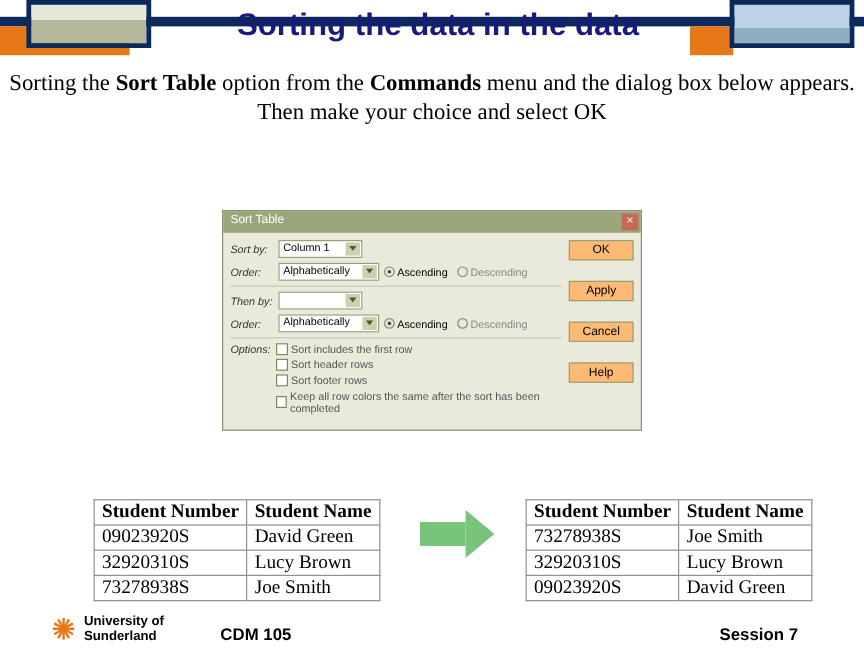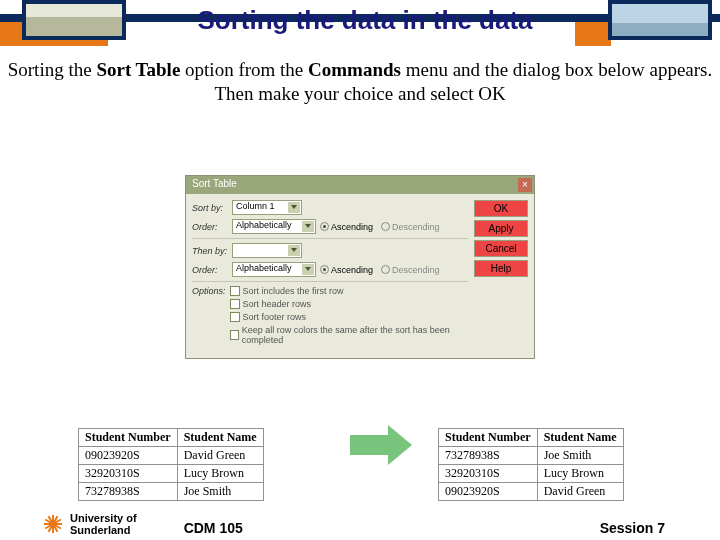--- a/index.html
+++ b/index.html
@@ -34,23 +34,23 @@
   .sel { background: #fff; border: 1px solid #97a07a; height: 15px; padding: 0 3px; font-size: 9px; position: relative; }
   .sel .arrow { position: absolute; right: 1px; top: 1px; width: 12px; height: 11px; background: #c9d1b0; }
   .sel .arrow::after { content: ""; position: absolute; left: 3px; top: 3px; border-left: 3px solid transparent; border-right: 3px solid transparent; border-top: 4px solid #4a5a2a; }
   .radio { display: inline-flex; align-items: center; gap: 2px; margin-right: 4px; font-size: 9px; color: #888; }
   .radio.on { color: #000; }
   .radio .dot { width: 9px; height: 9px; border-radius: 50%; border: 1px solid #888; position: relative; }
   .radio.on .dot::after { content: ""; position: absolute; left: 2px; top: 2px; width: 3px; height: 3px; background: #2a5a2a; border-radius: 50%; }
   .chk { display: inline-flex; align-items: center; gap: 3px; margin-bottom: 3px; font-size: 9px; color: #555; }
   .chk .box { width: 10px; height: 10px; border: 1px solid #7a8a5a; background: #fff; }
   hr.sep { border: none; border-top: 1px solid #c5c7b4; margin: 4px 0; }
-  .btn { background: #ef4444; border: 1px solid #97a07a; height: 17px; text-align: center; font-size: 10px; line-height: 15px; margin-bottom: 3px; }
-
-  .data-table { border-collapse: collapse; font-size: 12px; font-family: "Times New Roman", serif; margin-top: 12px; }
+  .btn { background: #fdba74; border: 1px solid #97a07a; height: 17px; text-align: center; font-size: 10px; line-height: 15px; margin-bottom: 17px; }
+
+  .data-table { border-collapse: collapse; font-size: 16px; font-family: "Times New Roman", serif; }
   .data-table th, .data-table td { border: 1px solid #909090; padding: 1px 6px; text-align: left; }
   .data-table th { font-weight: bold; }
   .tbl-before { position: absolute; left: 78px; top: 416px; }
   .tbl-after { position: absolute; left: 438px; top: 416px; }
   .arrow-block { position: absolute; left: 350px; top: 425px; width: 70px; height: 40px; }
   .arrow-block .stem { position: absolute; left: 0; top: 10px; width: 38px; height: 20px; background: #79c47d; }
   .arrow-block .head { position: absolute; left: 38px; top: 0; width: 0; height: 0; border-top: 20px solid transparent; border-bottom: 20px solid transparent; border-left: 24px solid #79c47d; }
 
   .footer { position: absolute; left: 0; bottom: 4px; width: 720px; display: flex; align-items: flex-end; font-family: Arial, sans-serif; font-weight: bold; }
   .footer .uni { display: flex; align-items: center; gap: 6px; font-size: 11px; margin-left: 42px; line-height: 1.1; }

